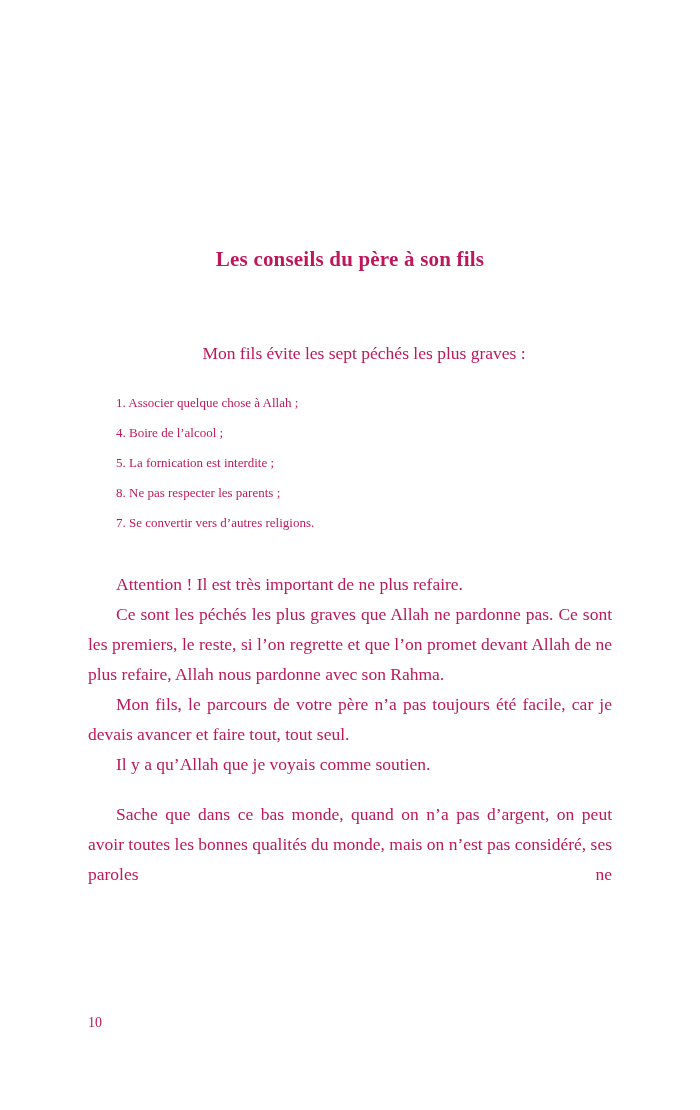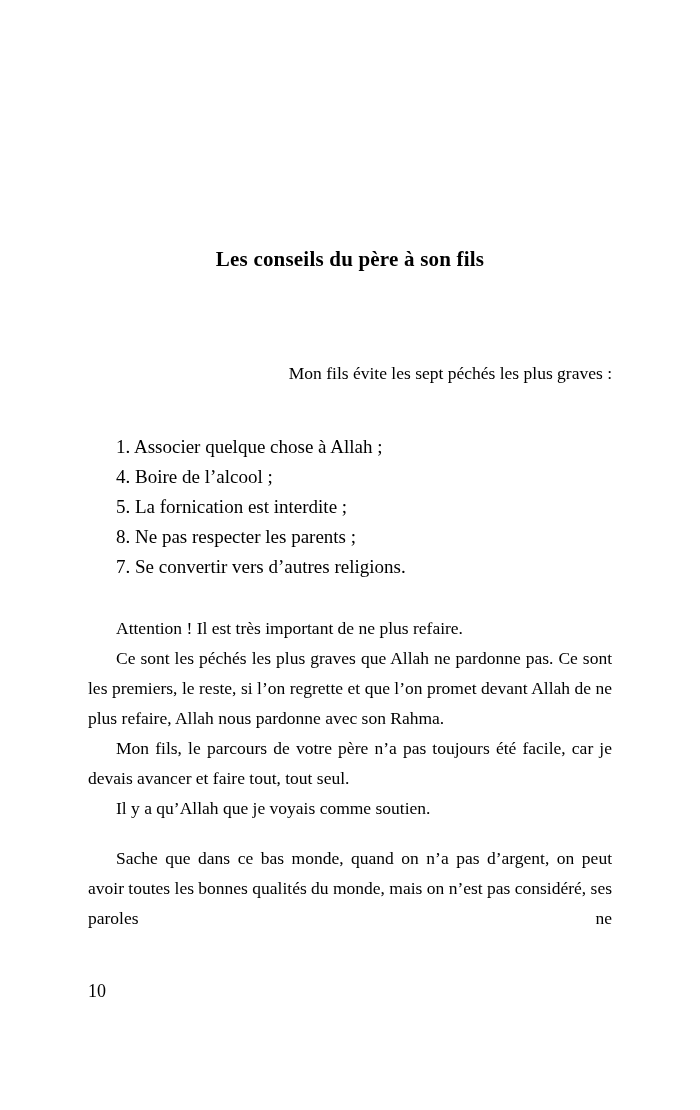--- a/index.html
+++ b/index.html
@@ -5,48 +5,48 @@
   html, body {
     margin: 0;
     padding: 0;
     background: #ffffff;
   }
   .page {
     position: relative;
     width: 700px;
     height: 1110px;
     background: #ffffff;
-    color: #000000;
+    color: #be185d;
     font-family: "Liberation Serif", serif;
     overflow: hidden;
   }
   .content {
     position: absolute;
     left: 88px;
     top: 0;
     width: 524px;
   }
   .book-title {
     margin-top: 247px;
     font-size: 21px;
     font-weight: bold;
     text-align: center;
     letter-spacing: 0.2px;
   }
   .intro {
-    margin-top: 86px;
+    margin-top: 66px;
     font-size: 17.5px;
     line-height: 30px;
     text-indent: 28px;
-    text-align: right;
+    text-align: center;
   }
   .sin-list {
-    margin-top: 44px;
+    margin-top: 20px;
     padding-left: 28px;
-    font-size: 19px;
+    font-size: 13px;
     line-height: 30px;
   }
   .sin-item {
     white-space: nowrap;
   }
   .paragraphs {
     margin-top: 31px;
   }
   .para {
     margin: 0;
@@ -55,22 +55,22 @@
     text-indent: 28px;
     text-align: justify;
   }
   .para.force-justify {
     text-align-last: justify;
     margin-top: 20px;
   }
   .page-number {
     position: absolute;
     left: 88px;
-    top: 980px;
-    font-size: 18px;
+    top: 1012px;
+    font-size: 14px;
     line-height: 22px;
   }
 </style>
 </head>
 <body>
 
 <div class="page">
   <div class="content">
 
     <div class="book-title">Les conseils du père à son fils</div>

